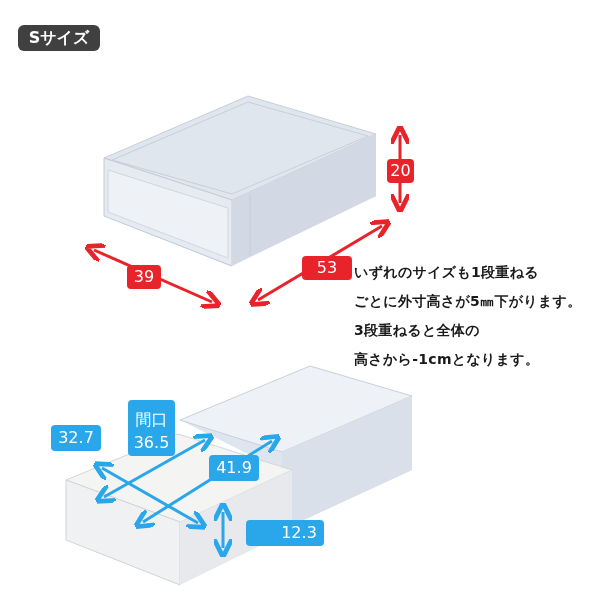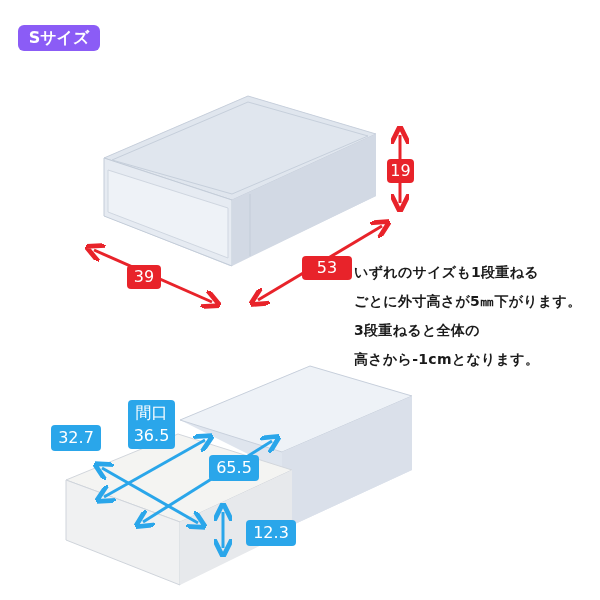--- a/index.html
+++ b/index.html
@@ -1,17 +1,17 @@
 <!DOCTYPE html>
 <html><head>
 <meta charset="utf-8">
 <style>
   html,body{margin:0;padding:0;background:#ffffff;}
   body{width:600px;height:600px;position:relative;overflow:hidden;font-family:"DejaVu Sans",sans-serif;}
-  .badge{position:absolute;left:18px;top:25px;width:82px;height:26px;background:#8b5cf6;border-radius:6px;color:#fff;font-size:16px;font-weight:bold;line-height:26px;text-align:center;}
+  .badge{position:absolute;left:18px;top:25px;width:82px;height:26px;background:#404040;border-radius:6px;color:#fff;font-size:16px;font-weight:bold;line-height:26px;text-align:center;}
   .desc{position:absolute;left:354px;top:258px;width:246px;font-size:14px;color:#1a1a1a;line-height:29px;font-weight:bold;letter-spacing:0.3px;}
   .desc div{white-space:nowrap;}
   .lbl{position:absolute;font-size:16px;color:#fff;text-align:center;border-radius:4px;font-weight:normal;}
   .red{background:#e8232a;}
   .blue{background:#2aa6ea;}
   svg{position:absolute;left:0;top:0;}
 </style>
 </head>
 <body>
 
@@ -49,30 +49,30 @@
     <polygon points="66,480 180,522 180,585 66,540" fill="#f0f1f2" stroke="#cfd4db"></polygon>
     <polygon points="180,522 292,470 292,530 180,585" fill="#e7e9ec"></polygon>
   </g>
 
   <line x1="102" y1="468" x2="198" y2="523" stroke="#2aa6ea" stroke-width="3" marker-start="url(#ab)" marker-end="url(#ab)"></line>
   <line x1="104" y1="497" x2="205" y2="440" stroke="#2aa6ea" stroke-width="3" marker-start="url(#ab)" marker-end="url(#ab)"></line>
   <line x1="143" y1="522" x2="272" y2="441" stroke="#2aa6ea" stroke-width="3" marker-start="url(#ab)" marker-end="url(#ab)"></line>
   <line x1="223" y1="512" x2="223" y2="548" stroke="#2aa6ea" stroke-width="3" marker-start="url(#ab)" marker-end="url(#ab)"></line>
 </svg>
 
-<div class="lbl red" style="left:387px;top:159px;width:27px;height:24px;line-height:24px;">19</div>
+<div class="lbl red" style="left:387px;top:159px;width:27px;height:24px;line-height:24px;">20</div>
 <div class="lbl red" style="left:127px;top:265px;width:34px;height:24px;line-height:24px;">39</div>
 <div class="lbl red" style="left:302px;top:256px;width:50px;height:24px;line-height:24px;">53</div>
 
-<div class="lbl blue" style="left:128px;top:400px;width:47px;height:48px;line-height:23px;padding-top:1px;">
+<div class="lbl blue" style="left:128px;top:400px;width:47px;height:48px;line-height:23px;padding-top:8px;">
   <div>間口</div>
   <div>36.5</div>
 </div>
 <div class="lbl blue" style="left:51px;top:425px;width:50px;height:26px;line-height:26px;">32.7</div>
-<div class="lbl blue" style="left:209px;top:455px;width:50px;height:26px;line-height:26px;">65.5</div>
-<div class="lbl blue" style="left:246px;top:520px;width:50px;height:26px;line-height:26px;">12.3</div>
+<div class="lbl blue" style="left:209px;top:455px;width:50px;height:26px;line-height:26px;">41.9</div>
+<div class="lbl blue" style="left:246px;top:520px;width:50px;height:26px;line-height:26px;padding-left:28px;">12.3</div>
 
 <div class="desc">
   <div>いずれのサイズも1段重ねる</div>
   <div>ごとに外寸高さが5㎜下がります。</div>
   <div> 3段重ねると全体の</div>
   <div>高さから-1cmとなります。</div>
 </div>
 
 </body></html>

